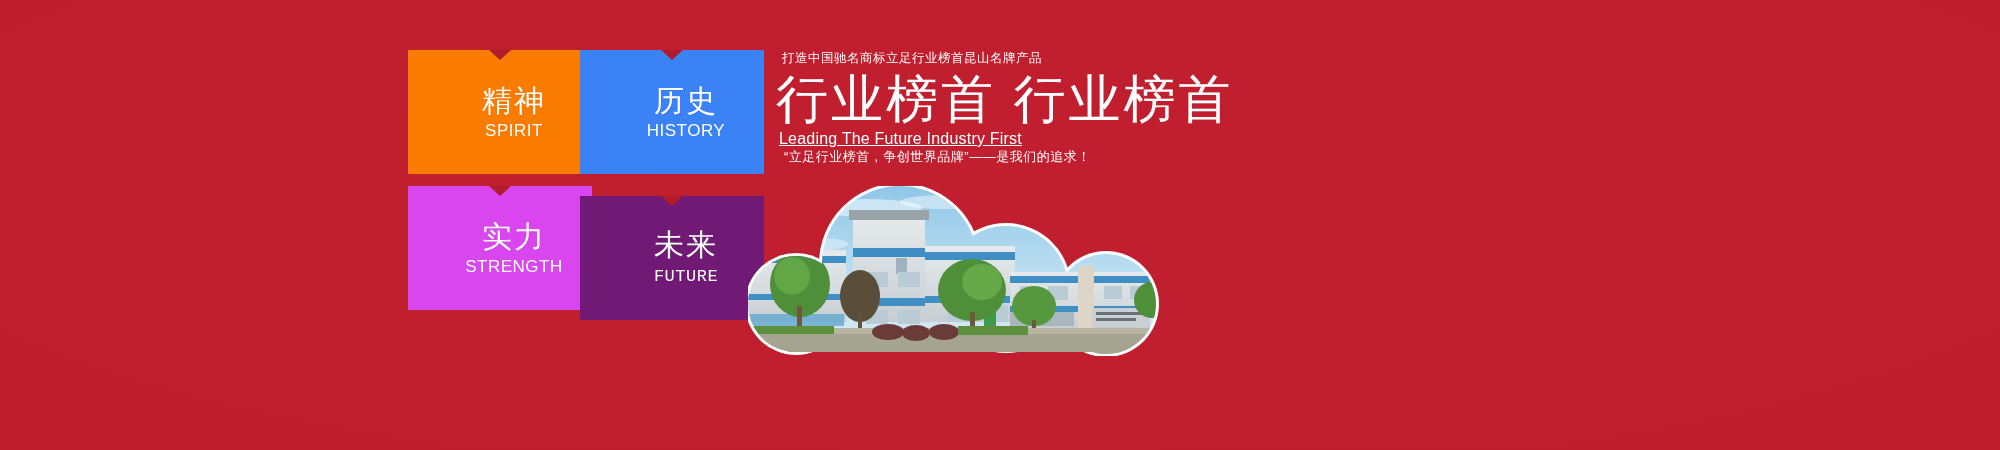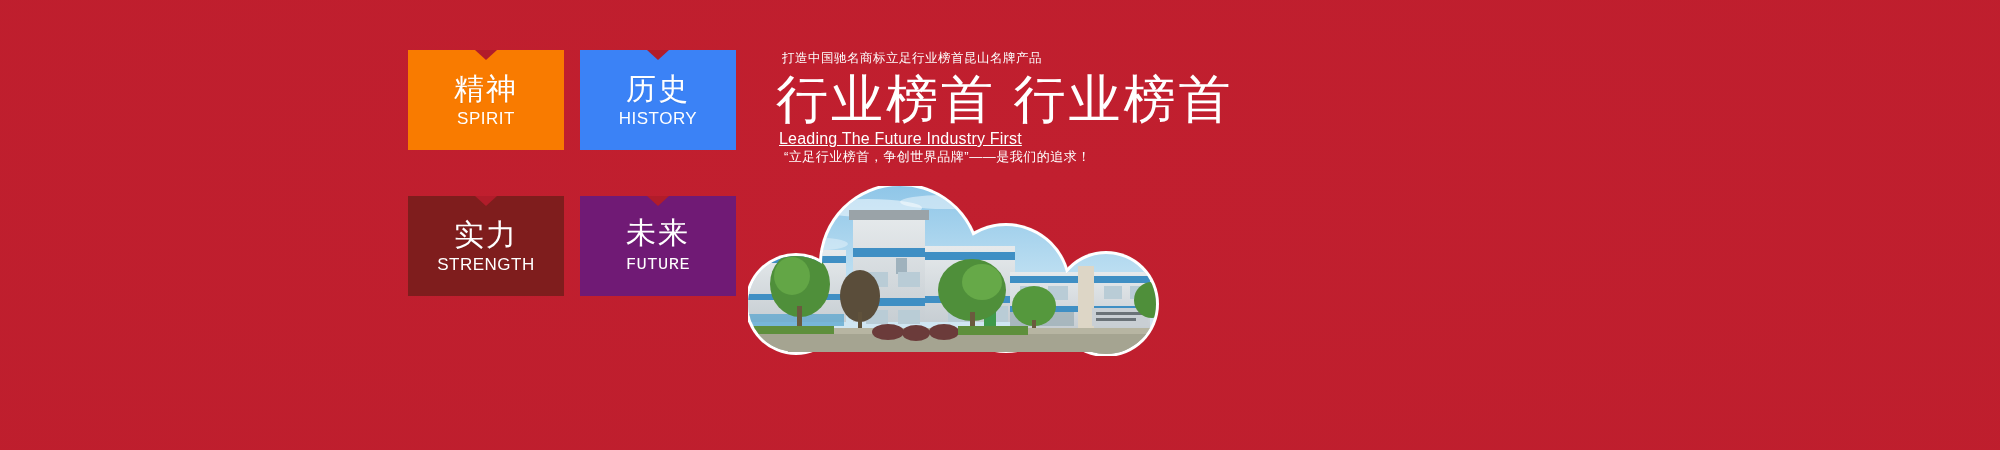--- a/index.html
+++ b/index.html
@@ -32,28 +32,29 @@
   .tiles {
     position: absolute;
     left: 408px;
     top: 50px;
     width: 320px;
     height: 270px;
   }
   .tile {
     position: absolute;
     width: 156px;
-    height: 100px;
+    height: 124px;
     display: flex;
     flex-direction: column;
     align-items: center;
     justify-content: center;
     color: #ffffff;
     text-align: center;
     line-height: 1;
+    padding-left: 28px;
   }
   .tile::after {
     
     content: "";
     position: absolute;
     top: 0;
     left: 50%;
     transform: translateX(-50%);
     width: 0;
     height: 0;
@@ -68,21 +69,21 @@
     margin-bottom: 6px;
     text-shadow: 0 1px 1px rgba(0,0,0,0.07);
   }
   .tile-en {
     font-size: 17px;
     letter-spacing: 0.5px;
     font-weight: 400;
   }
   .tile-spirit   { left: 0;     top: 0;     background: #f97b00; }
   .tile-history  { left: 172px; top: 0;     background: #3b82f6; }
-  .tile-strength { left: 0;     top: 146px; background: #7f1d1d; }
+  .tile-strength { left: 0;     top: 136px; background: #d946ef; }
   .tile-future   { left: 172px; top: 146px; background: #701a75; font-family: Liberation Mono, monospace; }
 
   
   .copy {
     position: absolute;
     left: 778px;
     top: 50px;
     width: 420px;
     color: #ffffff;
   }

